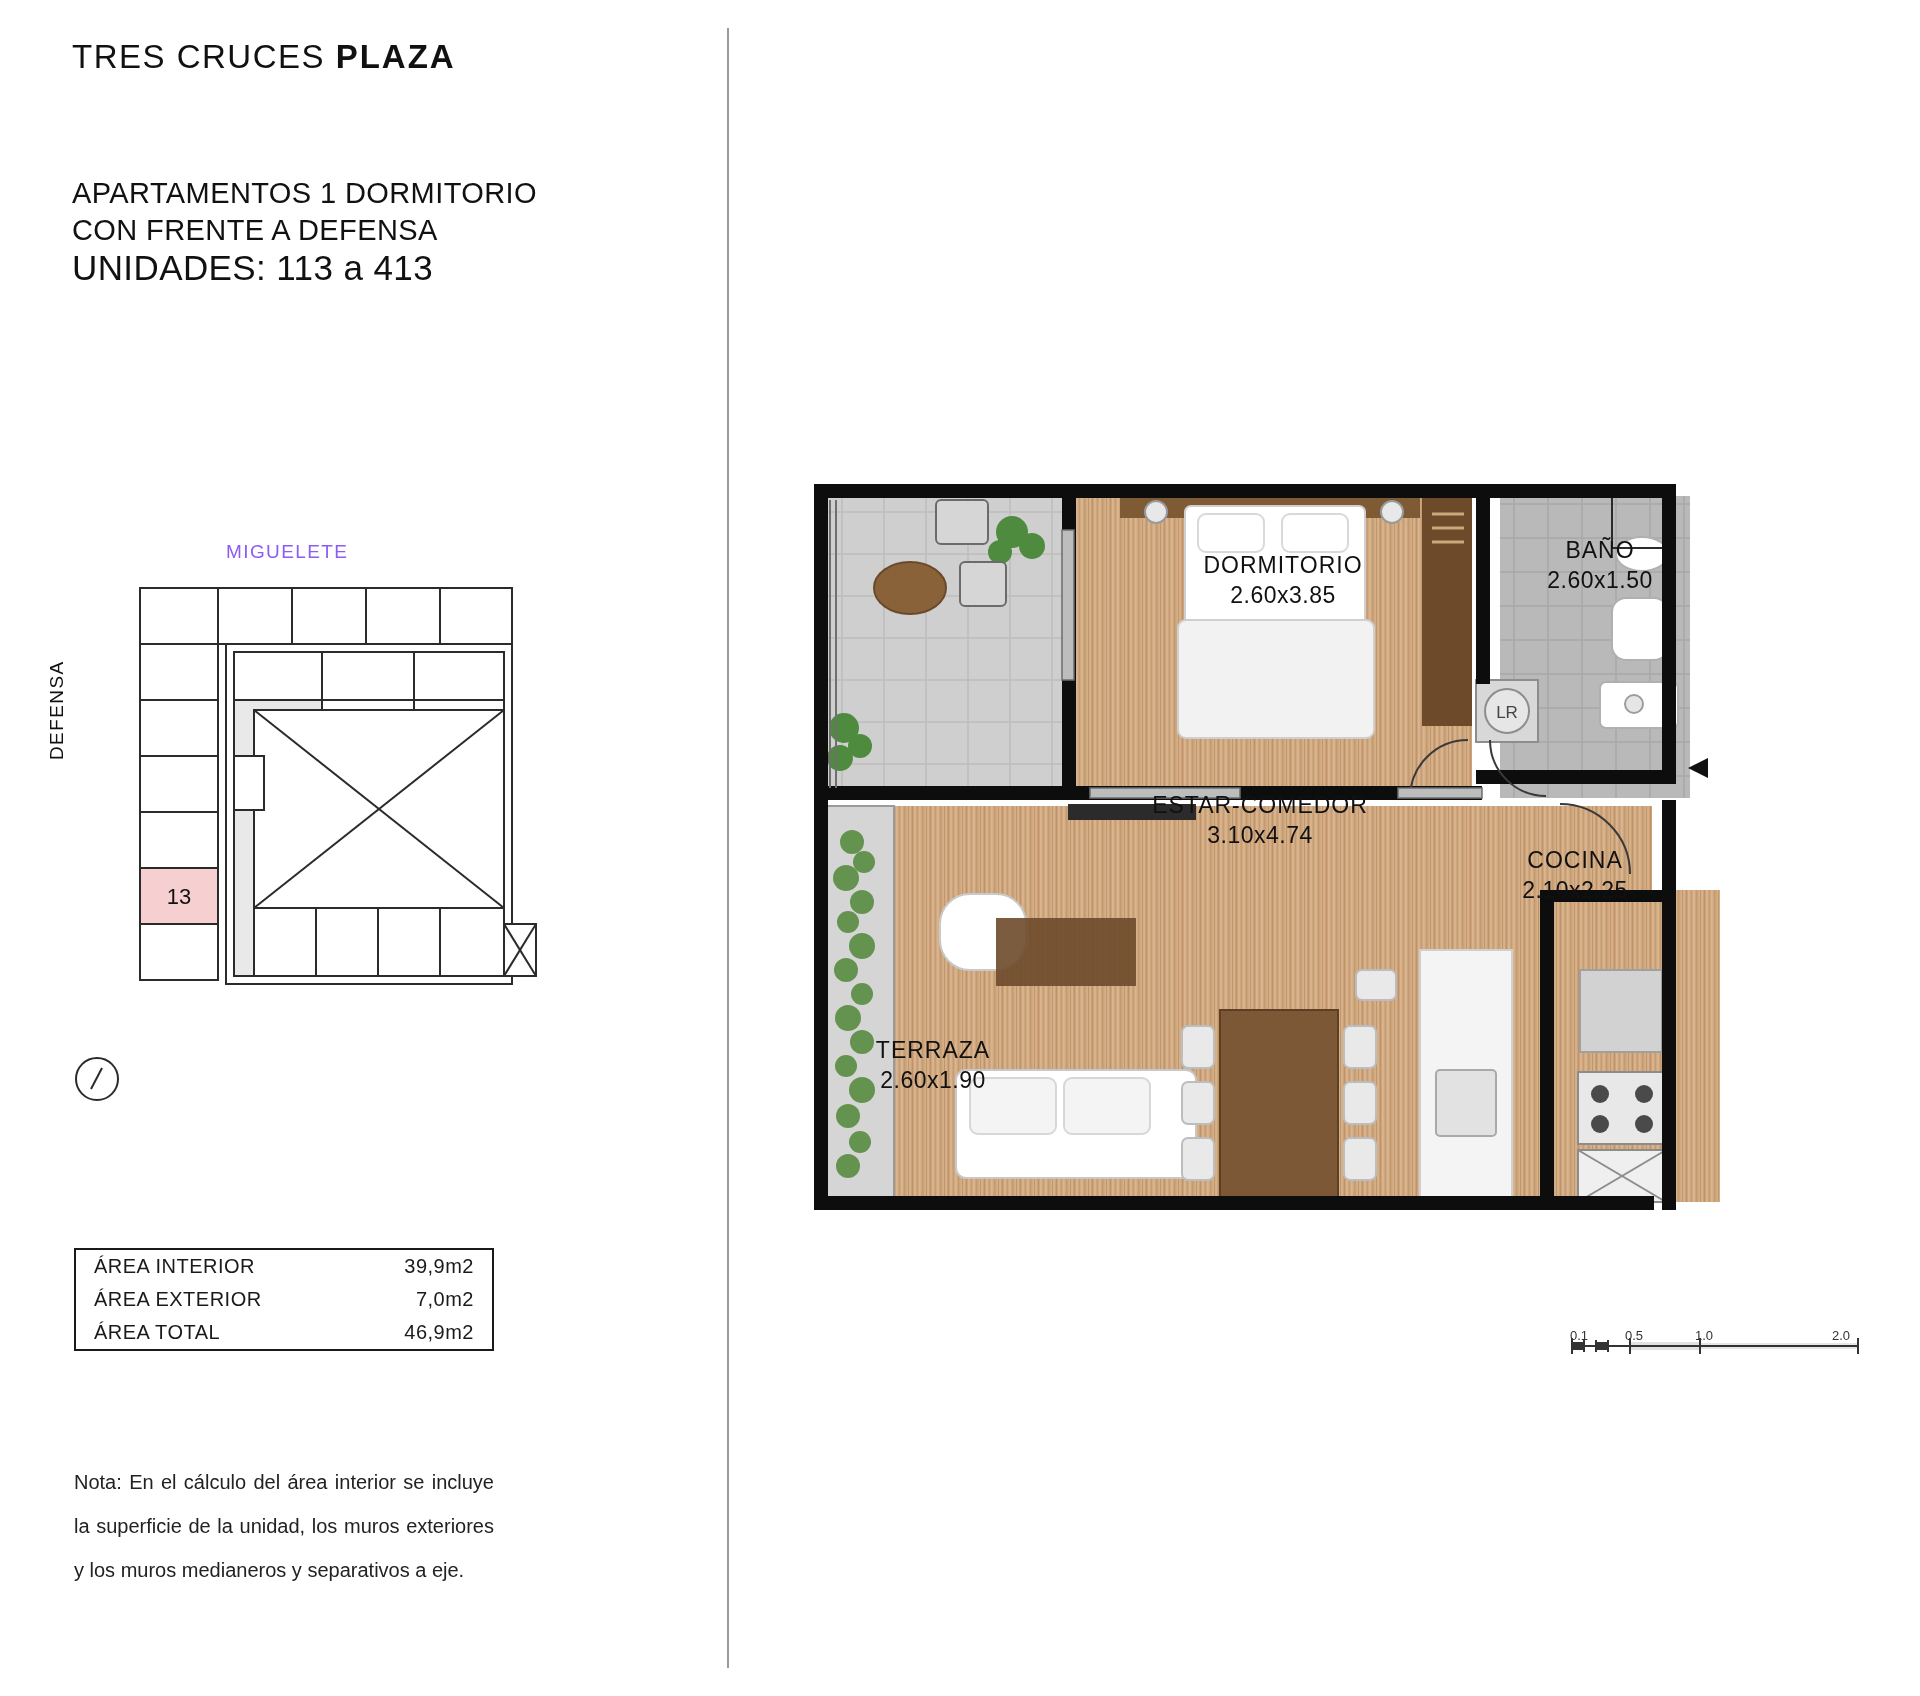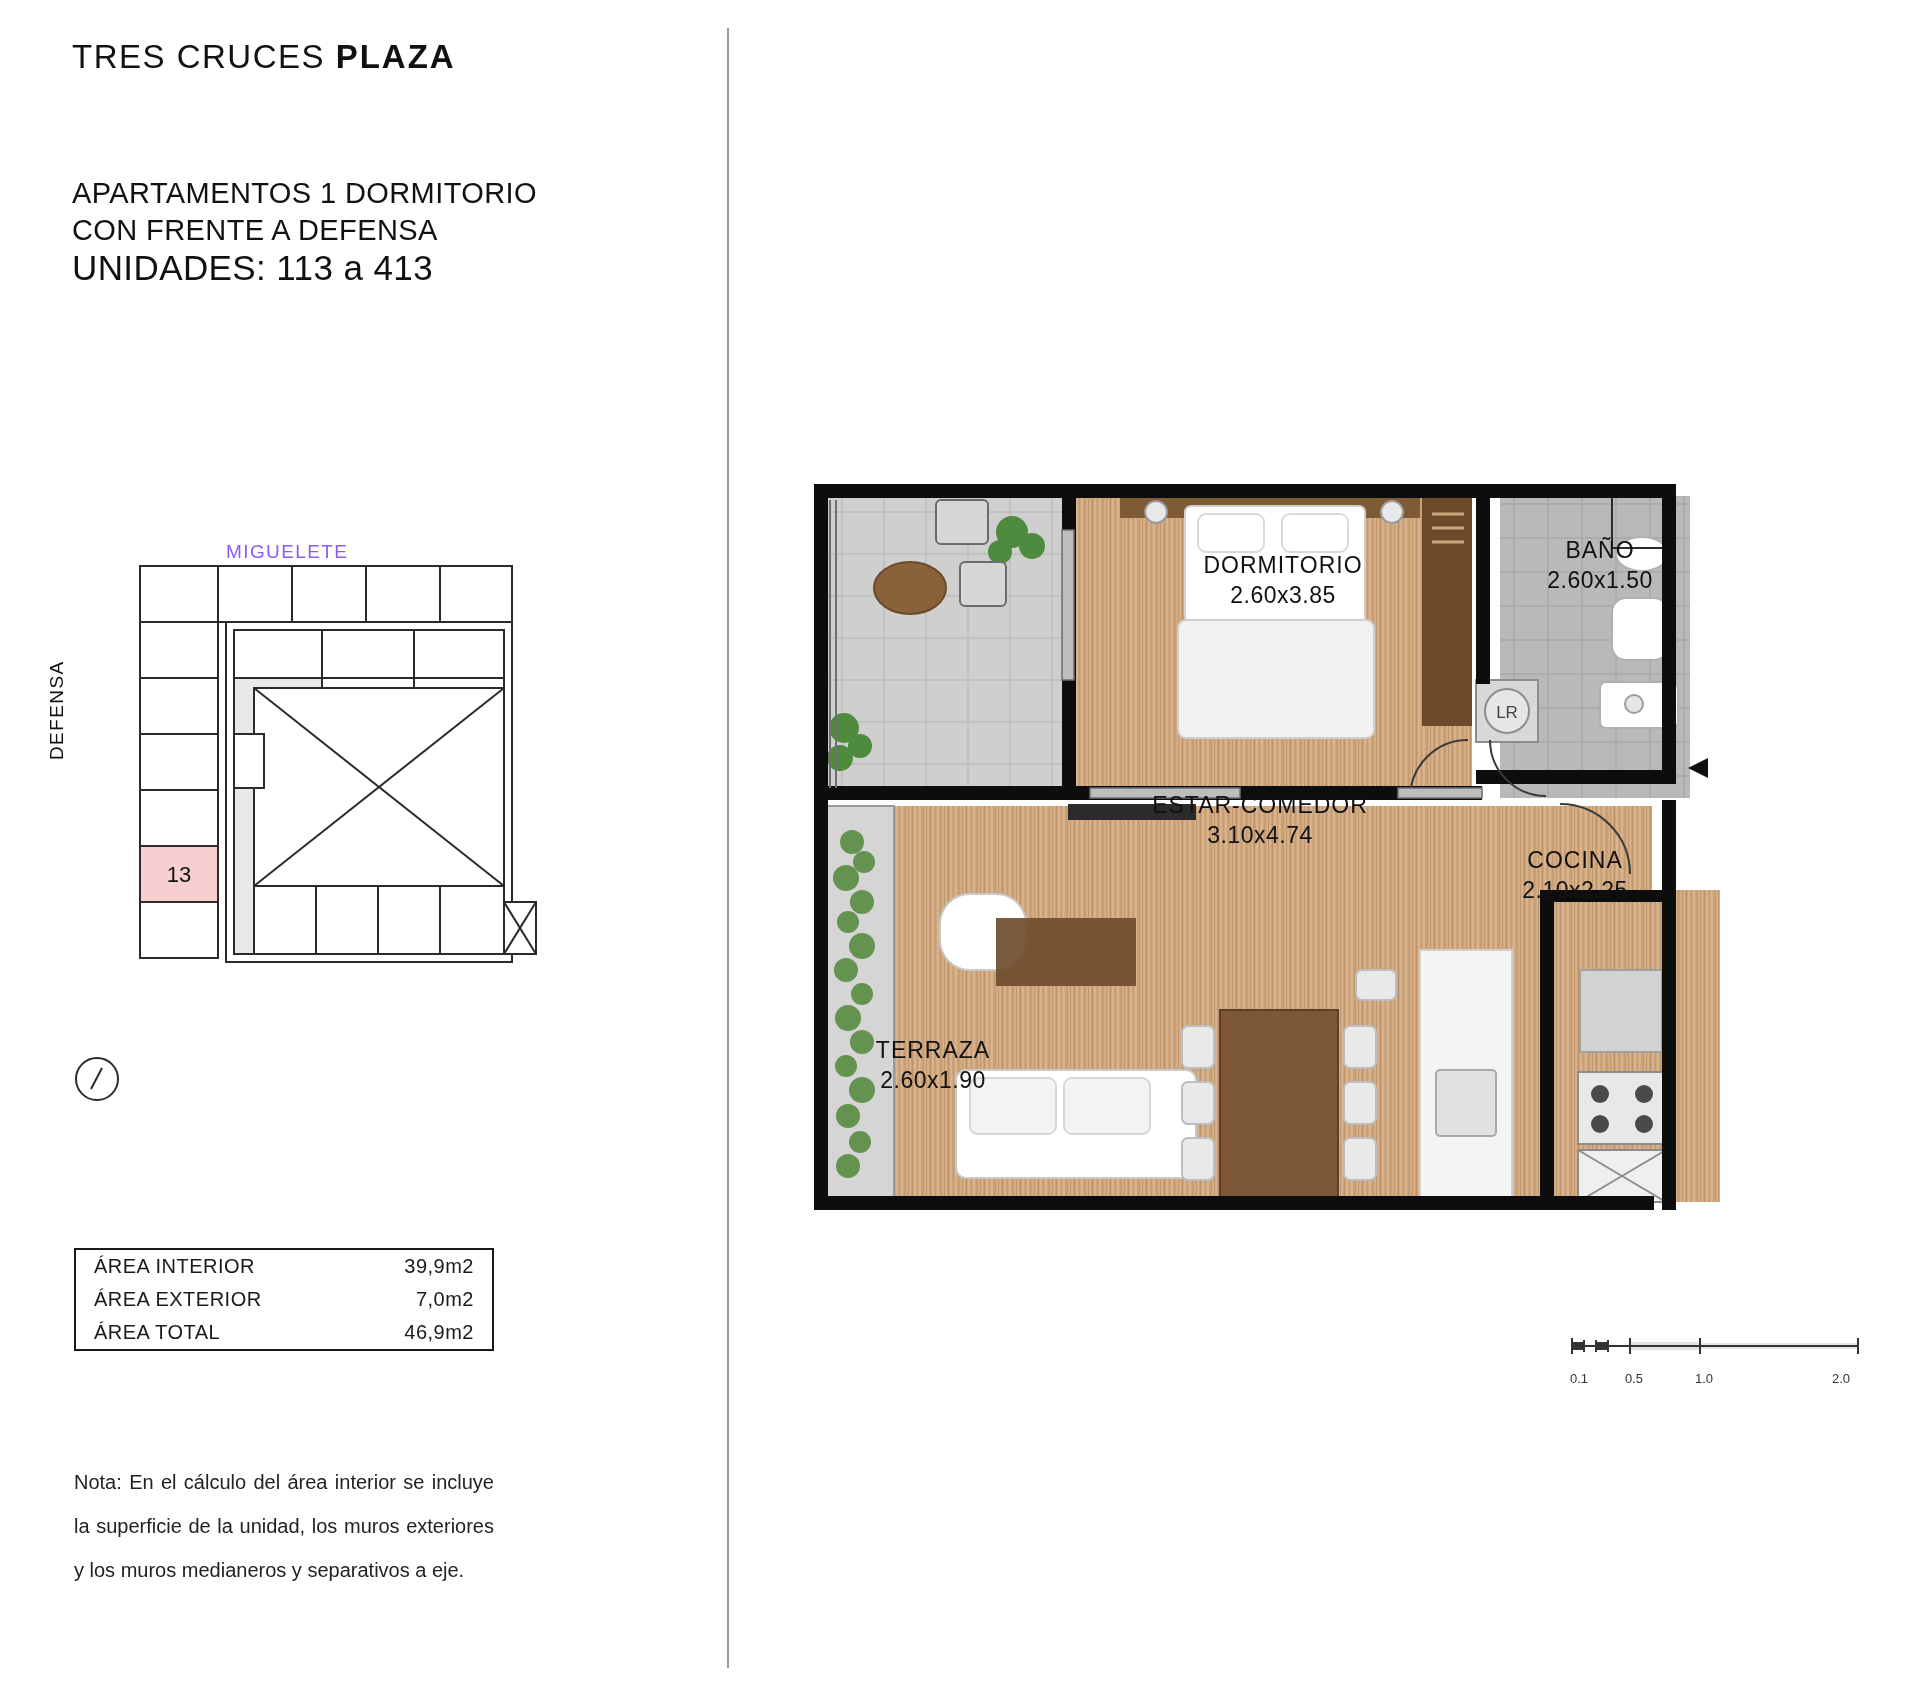--- a/index.html
+++ b/index.html
@@ -57,21 +57,21 @@
     letter-spacing: 1.4px;
     color: #111;
     transform: rotate(-90deg);
     transform-origin: left top;
     white-space: nowrap;
   }
 
   
   .keyplan {
     position: absolute;
-    left: 138px; top: 564px;
+    left: 138px; top: 586px;
     width: 400px; height: 445px;
   }
   .kp-svg { display: block; }
 
   .north {
     position: absolute;
     left: 74px; top: 1056px;
     width: 46px; height: 46px;
   }
 
@@ -136,21 +136,21 @@
     width: 280px; height: 40px;
   }
   .scale-nums {
     position: absolute;
     left: 1570px; top: 1328px;
     width: 290px;
     height: 16px;
     font-size: 13px;
     color: #333;
   }
-  .scale-nums span { position: absolute; top: 0; margin-top: 43px; }
+  .scale-nums span { position: absolute; top: 0; }
 </style>
 </head>
 <body>
 
 <div class="left-col">
 
   <div class="brand">
     <span>TRES CRUCES </span><b>PLAZA</b>
   </div>
 

